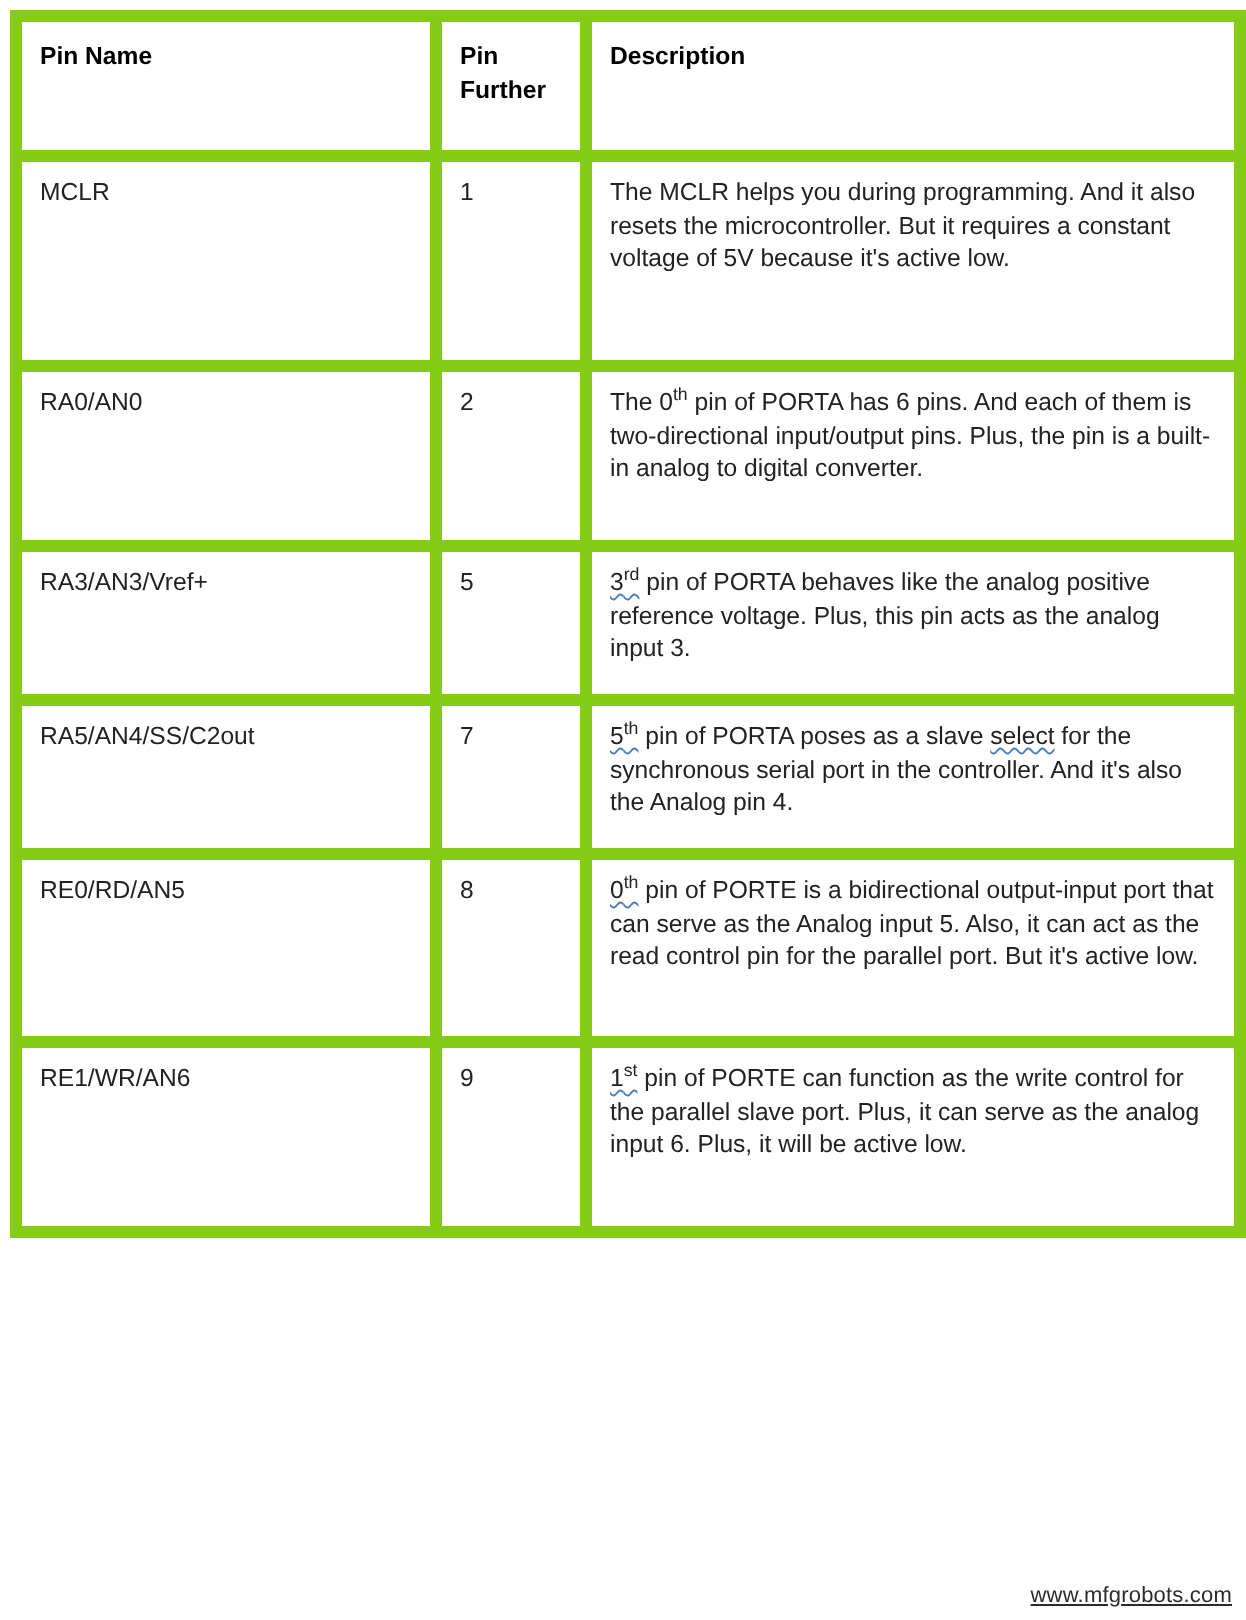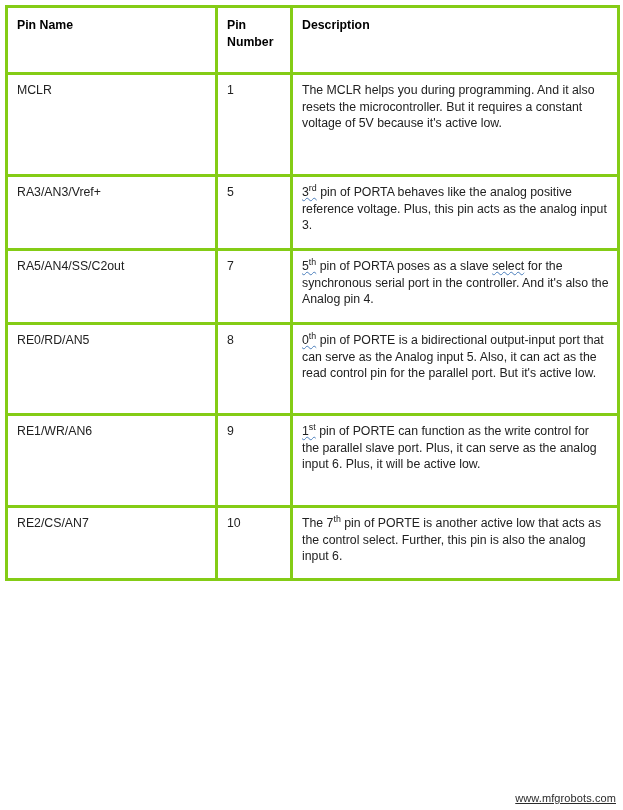--- a/index.html
+++ b/index.html
@@ -21,21 +21,21 @@
     top: 5px;
     width: 612px;
   }
   table.pin-table {
     border-collapse: collapse;
     width: 612px;
     table-layout: fixed;
   }
   table.pin-table td,
   table.pin-table th {
-    border: 3px solid #84cc16;
+    border: 6px solid #84cc16;
     vertical-align: top;
     padding: 7px 8px 7px 9px;
     font-size: 12.3px;
     line-height: 16.6px;
     text-align: left;
     font-weight: normal;
     color: #222222;
   }
   table.pin-table thead th {
     font-weight: bold;
@@ -87,30 +87,35 @@
     <colgroup>
       <col class="c-name">
       <col class="c-num">
       <col class="c-desc">
     </colgroup>
     <thead>
       <tr class="head-row">
         <th>Pin Name</th>
         <th>
           <span>Pin</span><br>
-          <span>Number</span>
+          <span>Further</span>
         </th>
         <th>Description</th>
       </tr>
     </thead>
     <tbody id="table-body">
         <tr data-rowh="1">
           <td style="height: 85px;">MCLR</td>
           <td>1</td>
           <td>The MCLR helps you during programming. And it also resets the microcontroller. But it requires a constant voltage of 5V because it's active low.</td>
+        </tr>
+        <tr data-rowh="1">
+          <td style="height: 70px;">RA0/AN0</td>
+          <td>2</td>
+          <td>The <span>0<sup>th</sup></span> pin of PORTA has 6 pins. And each of them is two-directional input/output pins. Plus, the pin is a built-in analog to digital converter.</td>
         </tr>
         <tr data-rowh="1">
           <td style="height: 57px;">RA3/AN3/Vref+</td>
           <td>5</td>
           <td><span class="sq">3<sup>rd</sup></span> pin of PORTA behaves like the analog positive reference voltage. Plus, this pin acts as the analog input 3.</td>
         </tr>
         <tr data-rowh="1">
           <td style="height: 57px;">RA5/AN4/SS/C2out</td>
           <td>7</td>
           <td><span class="sq">5<sup>th</sup></span> pin of PORTA poses as a slave <span class="sq">select</span> for the synchronous serial port in the controller. And it's also the Analog pin 4.</td>
@@ -118,22 +123,17 @@
         <tr data-rowh="1">
           <td style="height: 74px; margin-top: 40px;">RE0/RD/AN5</td>
           <td>8</td>
           <td><span class="sq">0<sup>th</sup></span> pin of PORTE is a bidirectional output-input port that can serve as the Analog input 5. Also, it can act as the read control pin for the parallel port. But it's active low.</td>
         </tr>
         <tr data-rowh="1">
           <td style="height: 75px;">RE1/WR/AN6</td>
           <td>9</td>
           <td><span class="sq">1<sup>st</sup></span> pin of PORTE can function as the write control for the parallel slave port. Plus, it can serve as the analog input 6. Plus, it will be active low.</td>
         </tr>
-        <tr data-rowh="1">
-          <td style="height: 56px;">RE2/CS/AN7</td>
-          <td>10</td>
-          <td>The <span>7<sup>th</sup></span> pin of PORTE is another active low that acts as the control select. Further, this pin is also the analog input 6.</td>
-        </tr>
       </tbody>
   </table>
 </div>
 
 <div class="watermark">www.mfgrobots.com</div>
 
 </body></html>

